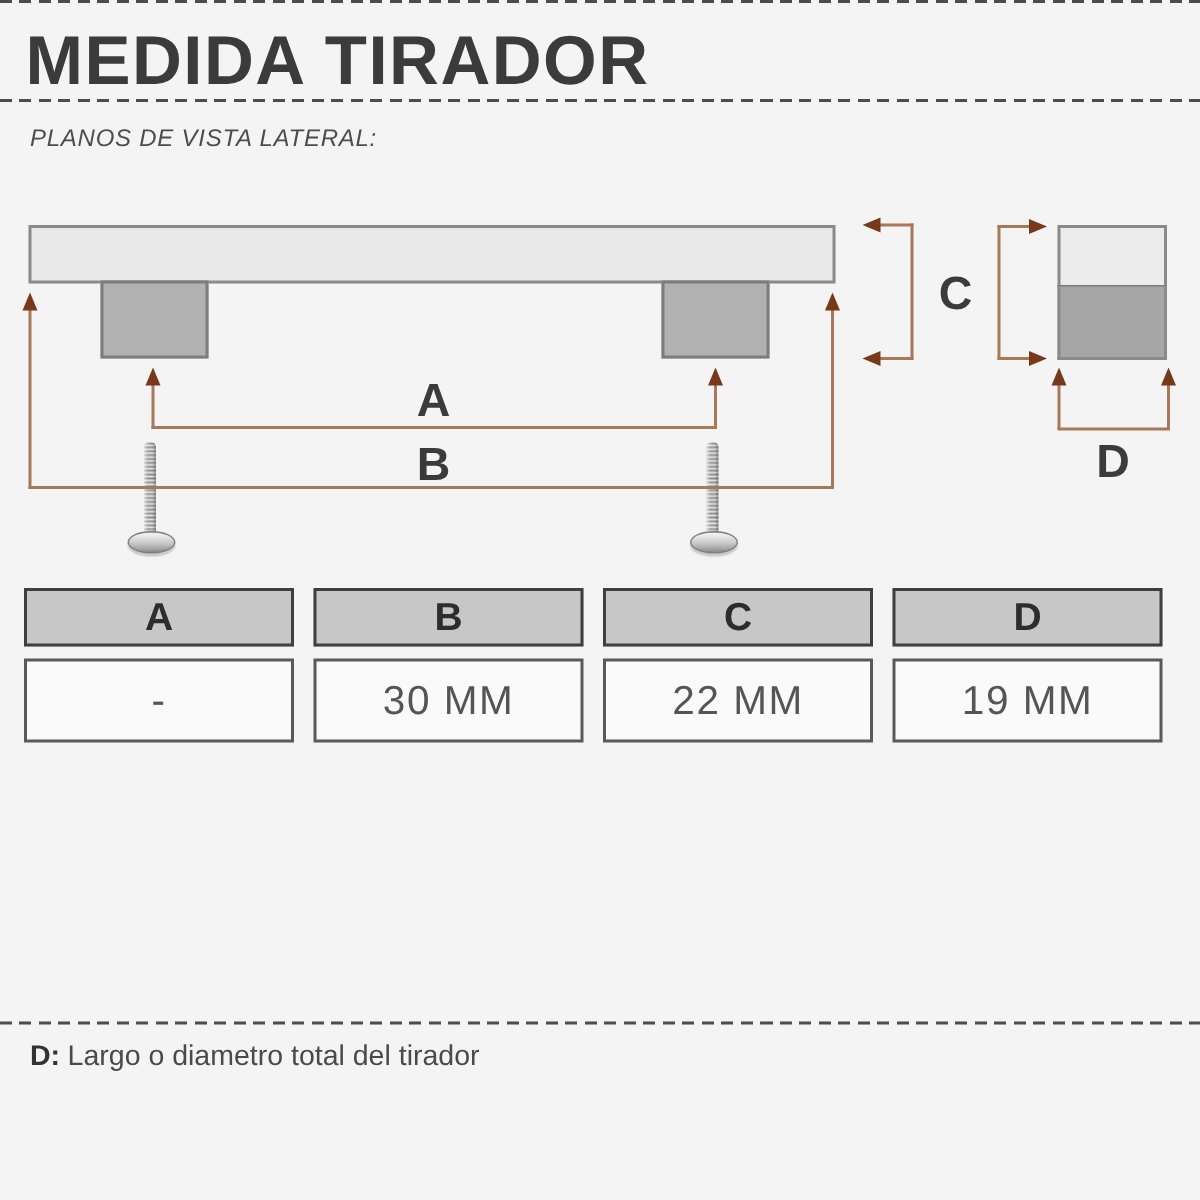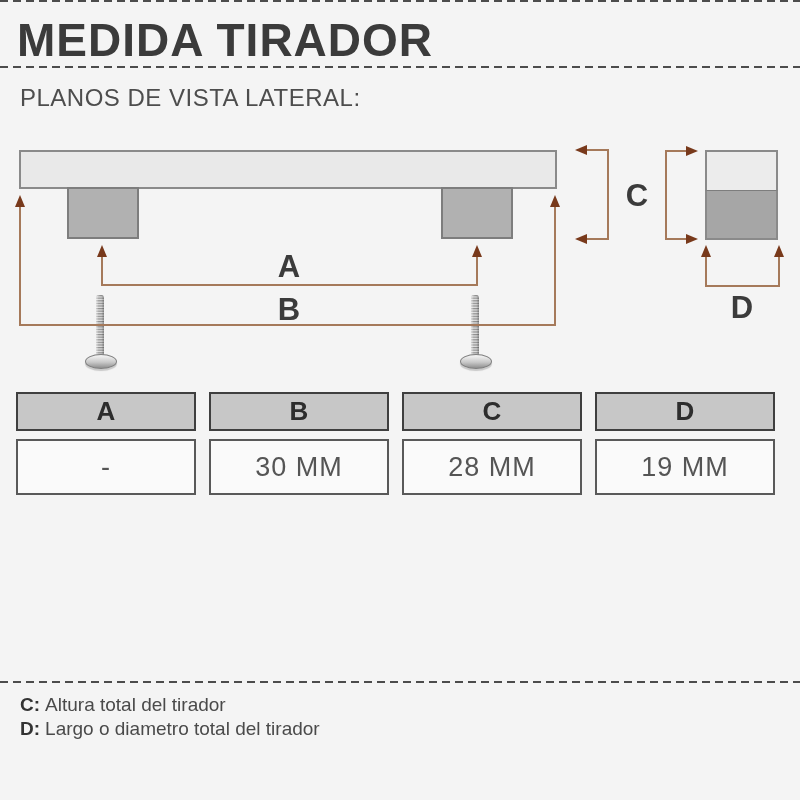--- a/index.html
+++ b/index.html
@@ -14,22 +14,22 @@
   
   .dash{position:absolute;left:0;width:800px;height:2px;
         background:repeating-linear-gradient(90deg,#4c4c4c 0 8px,transparent 8px 13px);}
   #dash-top{top:0;}
   #dash-title{top:66px;}
   #dash-legend{top:681px;}
 
   
   #title{position:absolute;left:17px;top:13px;font-size:46px;font-weight:bold;
          letter-spacing:1px;color:#3b3b3b;white-space:nowrap;}
-  #subtitle{position:absolute;left:20px;top:84px;font-size:24px;color:#4d4d4d;
-            letter-spacing:.5px;white-space:nowrap;}
+  #subtitle{position:absolute;left:20px;top:84px;font-size:16px;color:#4d4d4d;
+            letter-spacing:.5px;white-space:nowrap;font-style:italic;}
 
   
   .shape{position:absolute;box-sizing:border-box;border:2px solid var(--outline);}
   #bar{left:19px;top:150px;width:538px;height:39px;background:#e9e9e9;}
   .post{top:187px;width:72px;height:52px;background:#b1b1b1;border:2px solid #7d7d7d;}
   #post-left{left:67px;}
   #post-right{left:441px;}
 
   
   #end-top{left:705px;top:150px;width:73px;height:41px;background:#ececec;border-bottom:1px solid var(--outline);}
@@ -171,32 +171,29 @@
     <div class="col">
       <div class="th">A</div>
       <div class="td">-</div>
     </div>
     <div class="col">
       <div class="th">B</div>
       <div class="td">30 MM</div>
     </div>
     <div class="col">
       <div class="th">C</div>
-      <div class="td">28 MM</div>
+      <div class="td">22 MM</div>
     </div>
     <div class="col">
       <div class="th">D</div>
       <div class="td">19 MM</div>
     </div>
   </div>
 
   <div class="dash" id="dash-legend"></div>
 
   <div id="legend">
     <div class="legend-row">
-      <span class="legend-key">C:</span><span>Altura total del tirador</span>
-    </div>
-    <div class="legend-row">
       <span class="legend-key">D:</span><span>Largo o diametro total del tirador</span>
     </div>
   </div>
 
 </div>
 
 </body></html>

